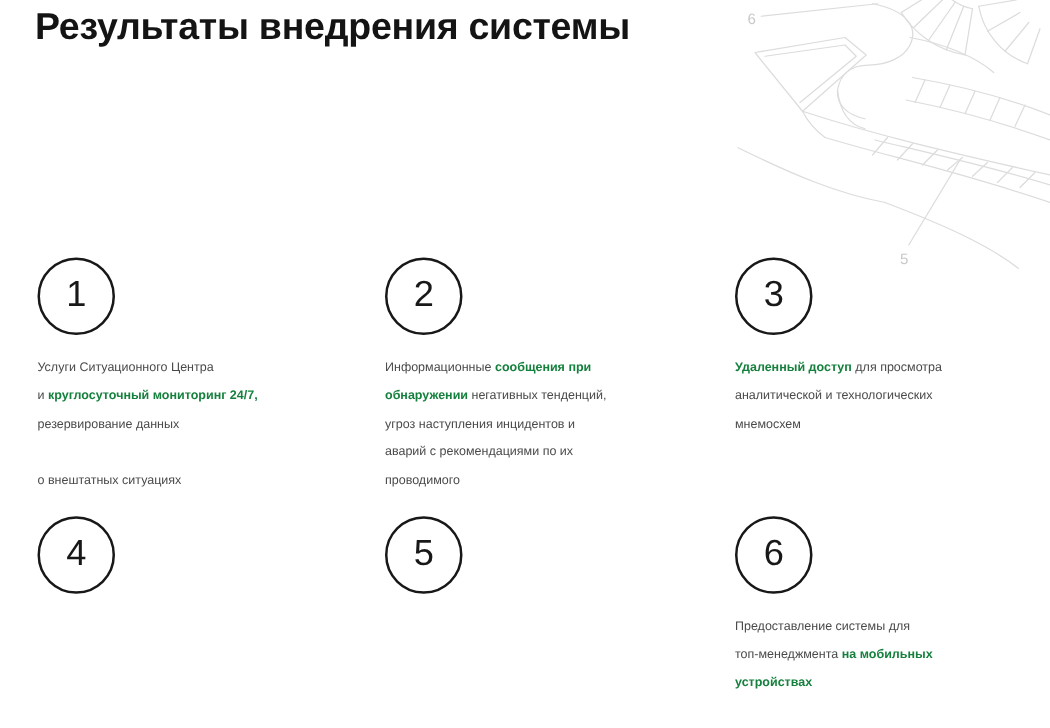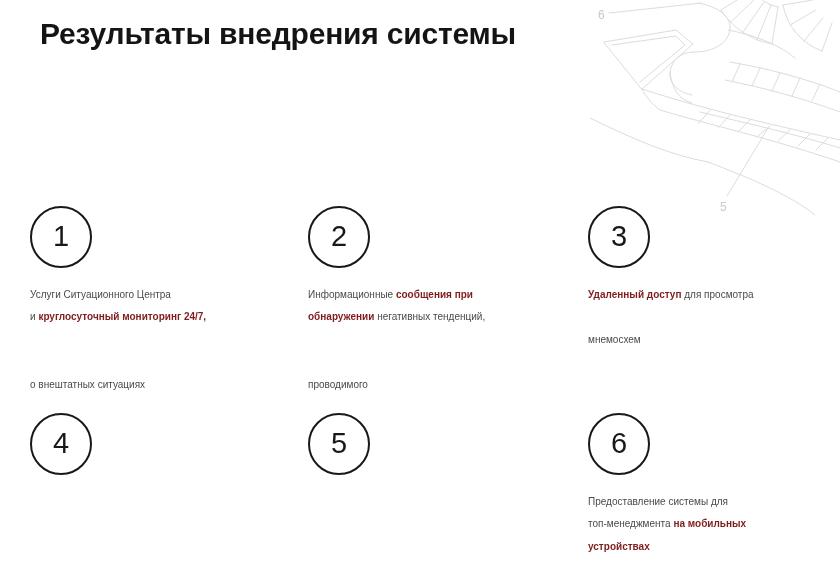--- a/index.html
+++ b/index.html
@@ -4,36 +4,36 @@
 <style>
   html,body{margin:0;padding:0;}
   body{
     width:840px;height:582px;position:relative;overflow:hidden;
     background:#ffffff;font-family:"Liberation Sans","DejaVu Sans",sans-serif;
   }
   .decoration{position:absolute;top:0;right:0;width:250px;height:215px;pointer-events:none;}
   .decoration path{fill:none;stroke:#dcdcdc;stroke-width:1;stroke-linecap:round;stroke-linejoin:round;}
   .decoration text{fill:#c9c9c9;font-size:12px;font-family:"Liberation Sans",sans-serif;}
   .title{
-    position:absolute;left:28px;top:5px;margin:12px;
+    position:absolute;left:28px;top:5px;margin:0;
     font-size:30px;font-weight:700;color:#141414;letter-spacing:-0.2px;text-align:center;
   }
   .item{position:absolute;width:262px;}
   .c1{left:30px}.c2{left:308px}.c3{left:588px}
   .r1{top:206px}.r2{top:413px}
   .circle{
     box-sizing:border-box;width:62px;height:62px;border:2.5px solid #181818;border-radius:50%;
     display:flex;align-items:center;justify-content:center;margin:0 0 16px 0;background:#fff;
   }
   .num{font-size:29px;color:#181818;font-weight:400;line-height:1;transform:translateY(-1px);}
   .desc{
     margin:0;font-size:10px;line-height:22.4px;color:#4a4a4a;
     white-space:nowrap;font-weight:400;
   }
-  .red{color:#7f1d1d;font-weight:700;}
+  .red{color:#15803d;font-weight:700;}
 </style>
 </head>
 <body>
 
 <svg class="decoration" viewBox="0 0 250 215" aria-hidden="true">
 
   <path d="M19,13 L112,3"></path>
   <path d="M137,196 L178,128"></path>
 
   <path d="M14,42 L86,30 L103,44 L52,89 Z"></path>
@@ -82,35 +82,35 @@
   <text x="8" y="19">6</text>
   <text x="130" y="211">5</text>
 </svg>
 
 <h1 class="title">Результаты внедрения системы</h1>
 
 <section class="item c1 r1">
   <div class="circle">
     <span class="num">1</span>
   </div>
-  <p class="desc"><span>Услуги Ситуационного Центра</span><br><span>и </span><span class="red">круглосуточный мониторинг 24/7,</span><br><br><br><span>о внештатных ситуациях</span></p>
+  <p class="desc"><span>Услуги Ситуационного Центра</span><br><span>и </span><span class="red">круглосуточный мониторинг 24/7,</span><br><span>резервирование данных</span><br><br><span>о внештатных ситуациях</span></p>
 </section>
 
 <section class="item c2 r1">
   <div class="circle">
     <span class="num">2</span>
   </div>
-  <p class="desc"><span>Информационные </span><span class="red">сообщения при</span><br><span class="red">обнаружении</span><span> негативных тенденций,</span><br><br><br><span>проводимого</span></p>
+  <p class="desc"><span>Информационные </span><span class="red">сообщения при</span><br><span class="red">обнаружении</span><span> негативных тенденций,</span><br><span>угроз наступления инцидентов и</span><br><span>аварий с рекомендациями по их</span><br><span>проводимого</span></p>
 </section>
 
 <section class="item c3 r1">
   <div class="circle">
     <span class="num">3</span>
   </div>
-  <p class="desc"><span class="red">Удаленный доступ</span><span> для просмотра</span><br><br><span>мнемосхем</span></p>
+  <p class="desc"><span class="red">Удаленный доступ</span><span> для просмотра</span><br><span>аналитической и технологических</span><br><span>мнемосхем</span></p>
 </section>
 
 <section class="item c1 r2">
   <div class="circle">
     <span class="num">4</span>
   </div>
 </section>
 
 <section class="item c2 r2">
   <div class="circle">

